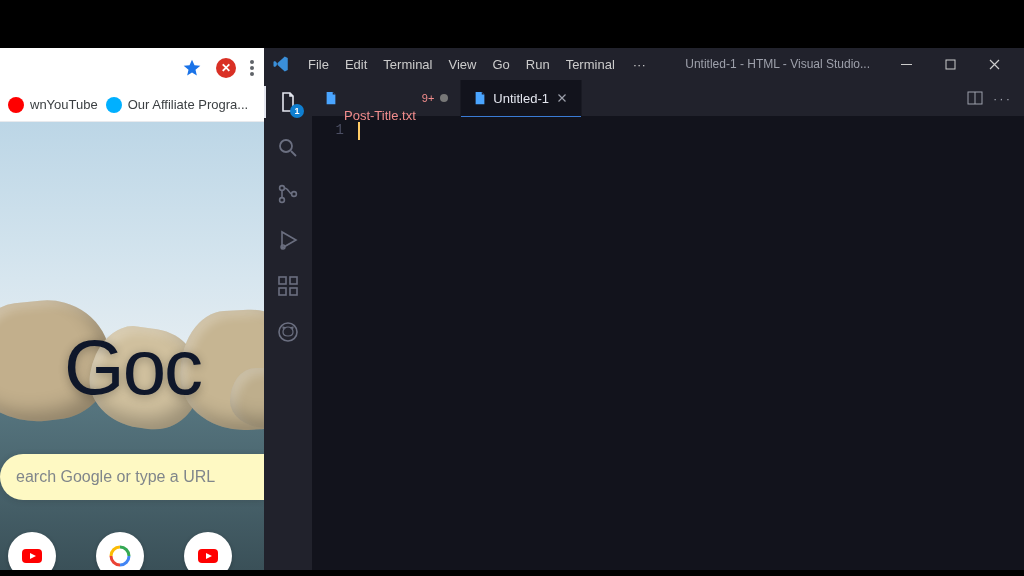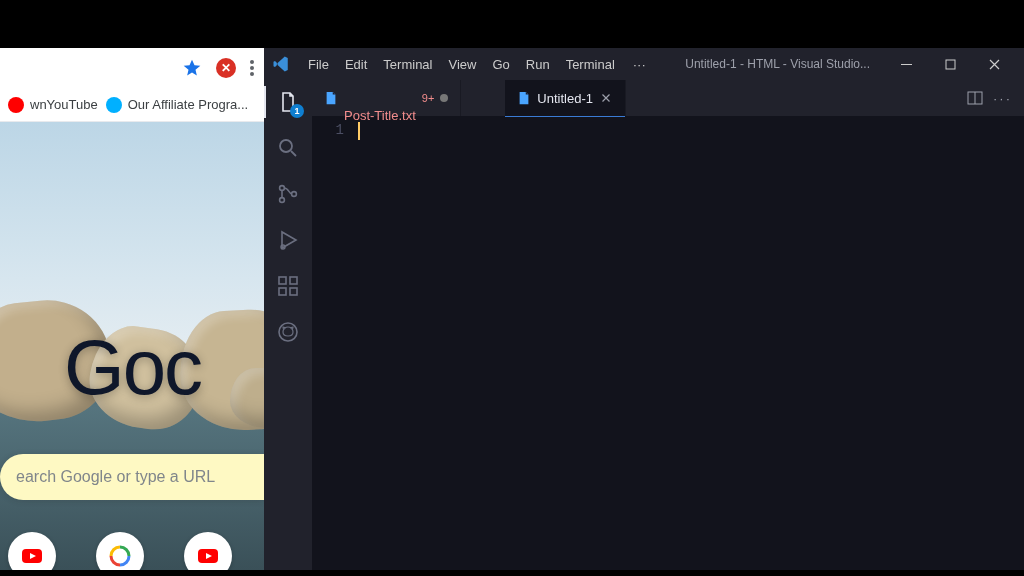--- a/index.html
+++ b/index.html
@@ -62,21 +62,21 @@
   .act.active { color:#e4e6ef; }
   .act.active::before { content:""; position:absolute; left:-10px; top:-2px; bottom:-2px; width:2px; background:#e4e6ef; }
   .badge { position:absolute; right:-2px; bottom:-2px; min-width:14px; height:14px; border-radius:8px; background:#0f7fd1; color:#fff; font-size:9px; font-weight:bold; display:flex; align-items:center; justify-content:center; padding:0 3px; }
 
   .editor-col { flex:1; display:flex; flex-direction:column; background:#12131c; }
   .tabsbar { height:36px; background:#21222c; display:flex; align-items:stretch; }
   .tab { display:flex; align-items:center; gap:6px; padding:0 12px; background:#21222c; color:#9da0ab; border-right:1px solid #191a23; cursor:pointer; position:relative; }
   .tab.modified .tfname { color:#f38d8d;margin-top:34px; }
   .tab .count { color:#f38d8d; font-size:11px; }
   .tab .dot { width:8px; height:8px; border-radius:50%; background:#777; }
-  .tab.active { background:#12131c; color:#e4e6ef;margin-left:44px; }
+  .tab.active { background:#12131c; color:#e4e6ef; }
   .tab.active::after { content:""; position:absolute; left:0; right:0; bottom:-1px; height:1px; background:#3a7bd5; }
   .tab .ficon { width:14px; height:14px; }
   .tab .close { width:14px; height:14px; color:#9da0ab; }
   .tabs-actions { margin-left:auto; display:flex; align-items:center; gap:10px; padding:0 12px; color:#9da0ab; }
 
   .editor { flex:1; background:#12131c; display:flex; font-family: Consolas, "Courier New", monospace; font-size:14px; }
   .gutter { width:44px; text-align:right; padding:6px 12px 0 0; color:#4b4e63; user-select:none; }
   .code { flex:1; padding:6px 0 0 0; position:relative; }
   .cursor { display:inline-block; width:2px; height:18px; background:#ffcc66; vertical-align:middle; margin-left:2px; animation:blink 1s steps(1) infinite; }
   @keyframes blink { 50% { opacity:0; } }

